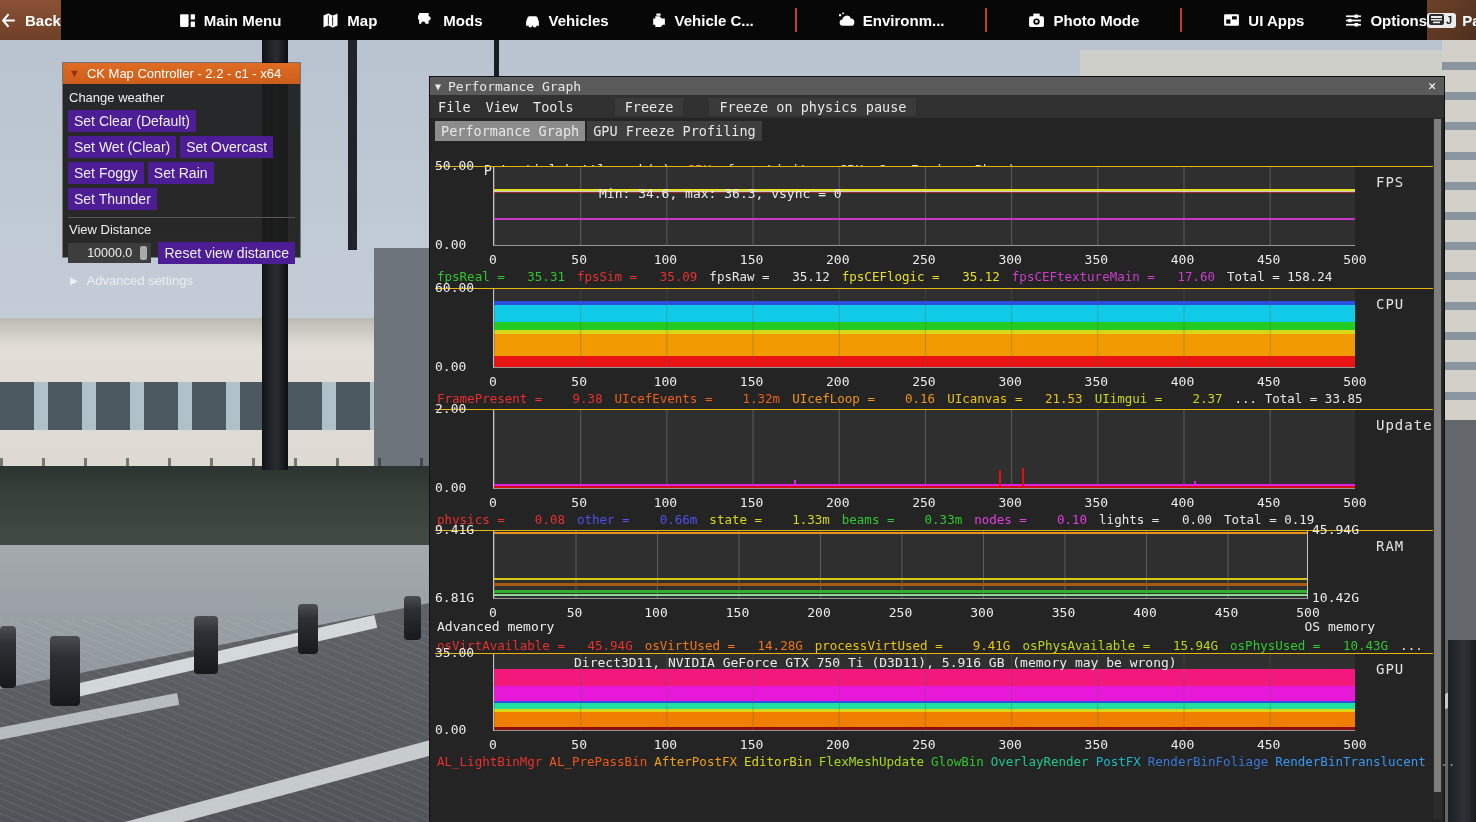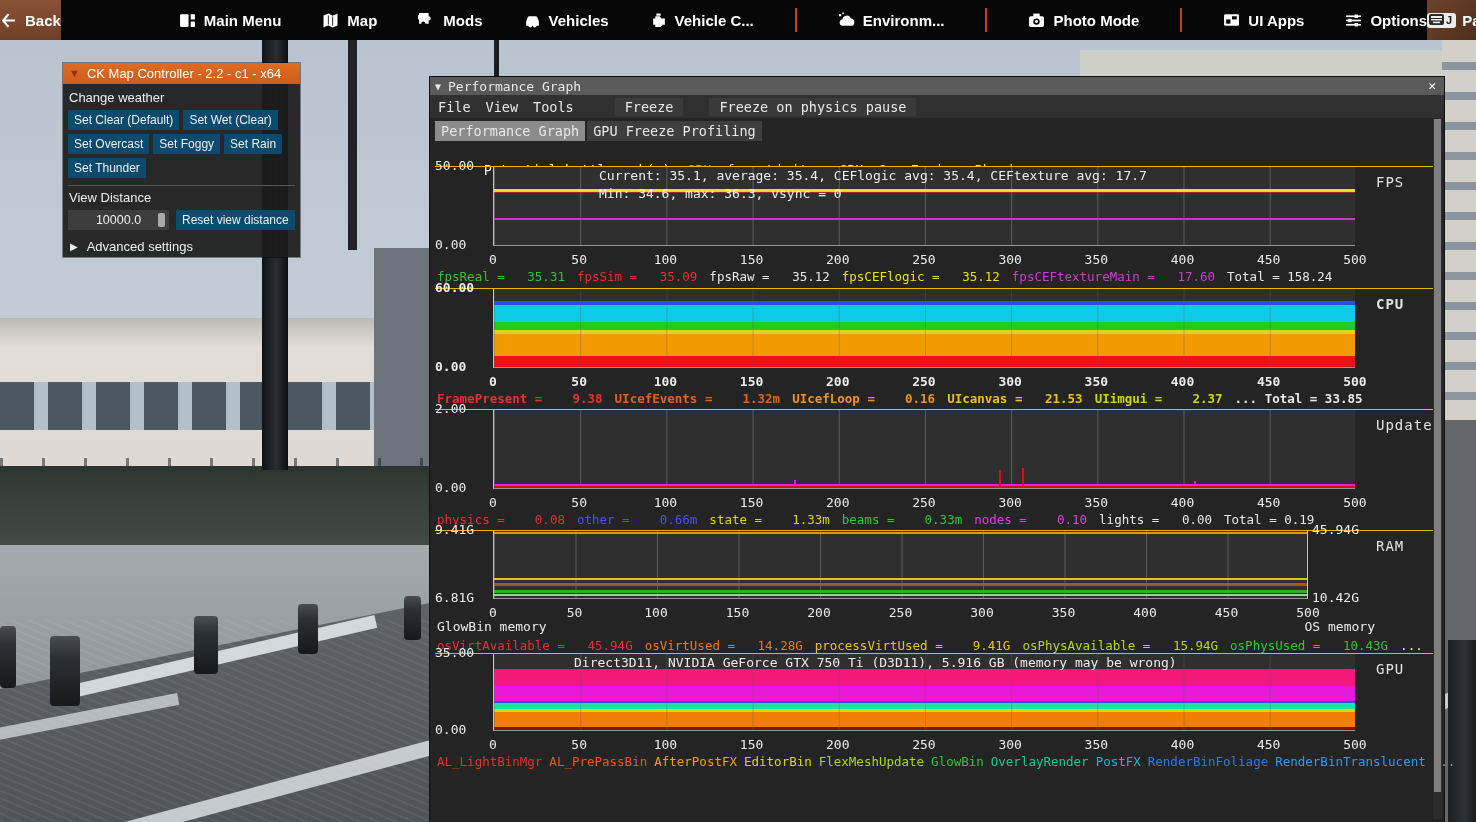--- a/index.html
+++ b/index.html
@@ -37,21 +37,21 @@
   .pause-btn{margin-left:auto;width:110px;display:flex;align-items:center;justify-content:center;gap:6px;background:linear-gradient(135deg,#6e4229,#43291a);}
   .keycap{background:#ececec;color:#222;font-size:11px;font-weight:bold;border-radius:3px;padding:1px 4px 2px 2px;display:flex;align-items:center;gap:2px;}
   .icon16{width:17px;height:17px;flex:0 0 auto;}
   
   .ck{left:63px;top:63px;width:237px;height:194px;background:rgba(28,28,28,.93);z-index:15;color:#eee;font-size:13px;box-shadow:0 0 0 1px rgba(0,0,0,.4);}
   .ck-title{height:21px;background:linear-gradient(180deg,#e06c22,#cd5d1b);display:flex;align-items:center;gap:7px;padding:0 6px;color:#fff;font-size:13px;}
   .ck-tri{color:#8f3210;font-size:11px;line-height:1;}
   .ck-body{padding:4px 5px;}
   .ck-label{margin:2px 0 5px 1px;}
   .ck-rows{display:flex;flex-wrap:wrap;gap:4px;width:228px;}
-  .ck-btn{background:#0c4a6e;padding:3px 6px;font-size:12px;white-space:nowrap;cursor:default;}
+  .ck-btn{background:#4c1d95;padding:3px 6px;font-size:14px;white-space:nowrap;cursor:default;}
   .ck-sep{border-top:1px solid #585858;margin:7px 0 4px;}
   .ck-inrow{display:flex;gap:7px;margin-top:4px;align-items:center;}
   .ck-input{position:relative;width:101px;height:20px;background:#3d3d3d;}
   .ck-input input{width:100%;height:100%;background:transparent;border:none;color:#eee;font-size:12.5px;text-align:center;font-family:"Liberation Sans",sans-serif;padding:0;}
   .ck-grab{position:absolute;right:4px;top:3px;width:7px;height:14px;background:#a9a9a9;border-radius:2px;}
   .ck-adv{display:flex;align-items:center;gap:9px;margin-top:9px;margin-left:2px;}
   
   .pg{left:430px;top:77px;width:1014px;height:745px;background:#242424;z-index:14;font-family:"DejaVu Sans Mono",monospace;color:#e8e8e8;box-shadow:0 0 0 1px #111;}
   .pg-title{position:absolute;left:0;top:0;width:100%;height:18px;background:#5a5a5a;display:flex;align-items:center;gap:7px;padding-left:5px;font-size:13px;box-sizing:border-box;}
   .pg-close{position:absolute;right:8px;top:1px;font-size:13px;color:#fff;}
@@ -266,21 +266,20 @@
 
     <div class="graph" style="top:89px;">
       <div class="ylab" style="top:-9px;">50.00</div>
       <div class="ylab" style="top:70px;">0.00</div>
       <div class="plot" style="left:58px;width:862px;height:79px;">
         <div class="grid" style="background-size:86.2px 100%;"></div>
         <div class="hline" style="top:22px;height:2px;background:#e8df22;"></div>
         <div class="hline" style="top:24px;height:1px;background:rgba(255,255,255,.75);"></div>
         <div class="hline" style="top:25px;height:1px;background:rgba(232,48,48,.55);"></div>
         <div class="hline" style="top:51px;height:2px;background:#c538c5;"></div>
-        <div class="ovl" style="left:105px;top:1px;">Current: 35.1, average: 35.4, CEFlogic avg: 35.4, CEFtexture avg: 17.7</div>
         <div class="ovl" style="left:105px;top:19px;">Min: 34.6, max: 36.3, vsync = 0</div>
       </div>
       <div class="ticks" style="left:58px;top:85px;width:862px;">
           <span class="tick">
             <i>0</i>
           </span>
           <span class="tick">
             <i>50</i>
           </span>
           <span class="tick">
@@ -308,21 +307,21 @@
             <i>450</i>
           </span>
           <span class="tick">
             <i>500</i>
           </span>
         </div>
       <div class="stats" style="top:102px;"><span><span class="st" style="color: rgb(46, 200, 46);">fpsReal =   35.31</span><span class="st" style="color: rgb(232, 48, 48);">fpsSim =   35.09</span><span class="st" style="color: rgb(232, 232, 232);">fpsRaw =   35.12</span><span class="st" style="color: rgb(232, 224, 32);">fpsCEFlogic =   35.12</span><span class="st" style="color: rgb(204, 62, 204);">fpsCEFtextureMain =   17.60</span></span><span>Total = 158.24</span></div>
       <div class="sidelab">FPS</div>
     </div>
 
-    <div class="graph" style="top:211px;font-weight:bold;">
+    <div class="graph" style="top:211px;">
       <div class="ylab" style="top:-9px;">60.00</div>
       <div class="ylab" style="top:70px;">0.00</div>
       <div class="plot" style="left:58px;width:862px;height:79px;">
         <div style="position:absolute;inset:0;background:linear-gradient(180deg,rgba(0,0,0,0) 0%,rgba(0,0,0,0) 16%,#2b50e0 16%,#2b50e0 21%,#10cbe8 21%,#10cbe8 42%,#22cb22 42%,#22cb22 53%,#d8d818 53%,#d8d818 58%,#f29b00 58%,#f29b00 86%,#e81313 86%,#e81313 100%);"></div>
         <div class="grid" style="background-size:86.2px 100%;opacity:.35;"></div>
       </div>
       <div class="ticks" style="left:58px;top:85px;width:862px;">
           <span class="tick">
             <i>0</i>
           </span>
@@ -453,21 +452,21 @@
           <span class="tick">
             <i>400</i>
           </span>
           <span class="tick">
             <i>450</i>
           </span>
           <span class="tick">
             <i>500</i>
           </span>
         </div>
-      <div class="ovl" style="left:2px;top:88px;">GlowBin memory</div>
+      <div class="ovl" style="left:2px;top:88px;">Advanced memory</div>
       <div class="ovl" style="right:60px;top:88px;">OS memory</div>
       <div class="stats" style="top:107px;"><span><span class="st" style="color: rgb(232, 48, 48);">osVirtAvailable =   45.94G</span><span class="st" style="color: rgb(240, 120, 24);">osVirtUsed =   14.28G</span><span class="st" style="color: rgb(232, 196, 24);">processVirtUsed =    9.41G</span><span class="st" style="color: rgb(184, 216, 24);">osPhysAvailable =   15.94G</span><span class="st" style="color: rgb(48, 200, 48);">osPhysUsed =   10.43G</span></span><span>...</span></div>
       <div class="sidelab">RAM</div>
     </div>
 
     <div class="graph" style="top:576px;">
       <div class="ylab" style="top:-9px;">35.00</div>
       <div class="ylab" style="top:68px;">0.00</div>
       <div class="plot" style="left:58px;width:862px;height:77px;">
         <div style="position:absolute;inset:0;background:linear-gradient(180deg,rgba(0,0,0,0) 0%,rgba(0,0,0,0) 20%,#f2187c 20%,#f2187c 42%,#e818d8 42%,#e818d8 62%,#3050e0 62%,#3050e0 65%,#20e0a0 65%,#20e0a0 73%,#d8d818 73%,#d8d818 76%,#f07f00 76%,#f07f00 96%,#8a0d0d 96%,#8a0d0d 100%);"></div>

